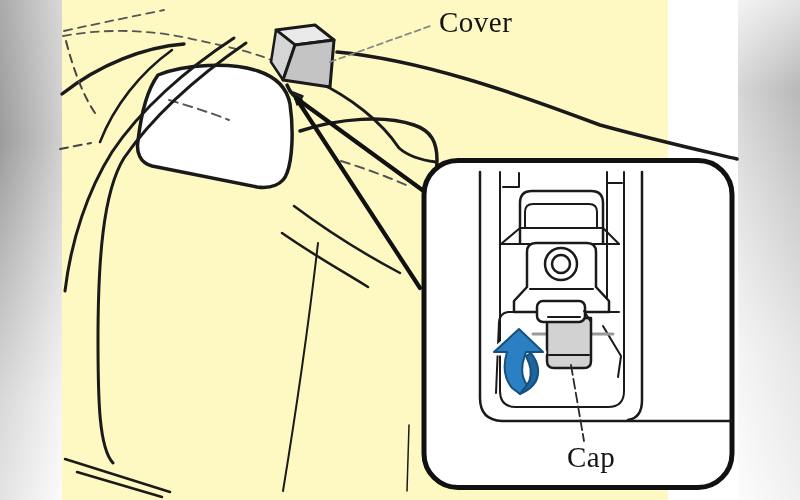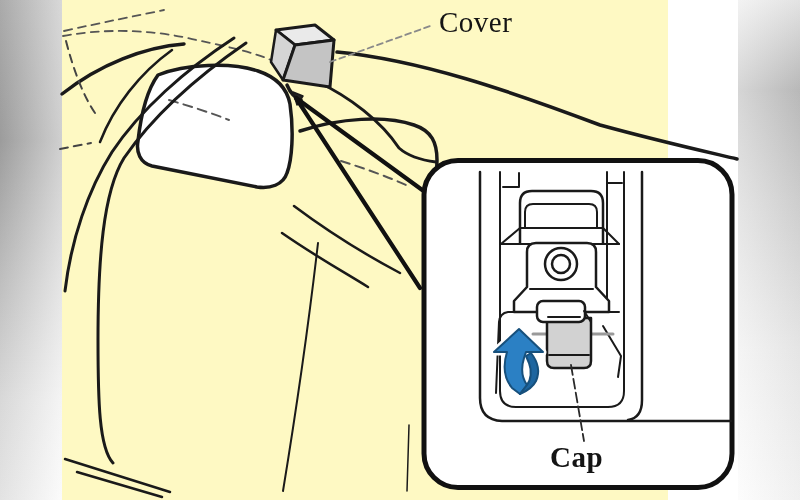--- a/index.html
+++ b/index.html
@@ -12,21 +12,21 @@
       linear-gradient(to right, rgba(40,40,40,0.10), rgba(255,255,255,0.45)),
       linear-gradient(to bottom,#b9b9b9 0%,#a9a9a9 28%,#cfcfcf 56%,#ececec 80%,#f8f8f8 100%);}
   .edge-right{left:738px;width:62px;
     background:
       linear-gradient(to left, rgba(40,40,40,0.05), rgba(255,255,255,0.35)),
       linear-gradient(to bottom,#ededed 0%,#c0c0c0 18%,#d6d6d6 40%,#efefef 70%,#fbfbfb 100%);}
   svg.art{position:absolute;left:0;top:0;}
   .label{position:absolute;color:#141414;font-size:29px;line-height:1;
          letter-spacing:0.5px;white-space:nowrap;}
   .label-cover{left:439px;top:8px;}
-  .label-cap{left:550px;top:443px;font-weight:bold;}
+  .label-cap{left:567px;top:443px;}
 </style>
 </head>
 <body>
 
 <div class="stage">
 
   <div class="edge edge-left"></div>
   <div class="edge edge-right"></div>
 
   <svg class="art" width="800" height="500" viewBox="0 0 800 500" fill="none" stroke-linecap="round" stroke-linejoin="round">

